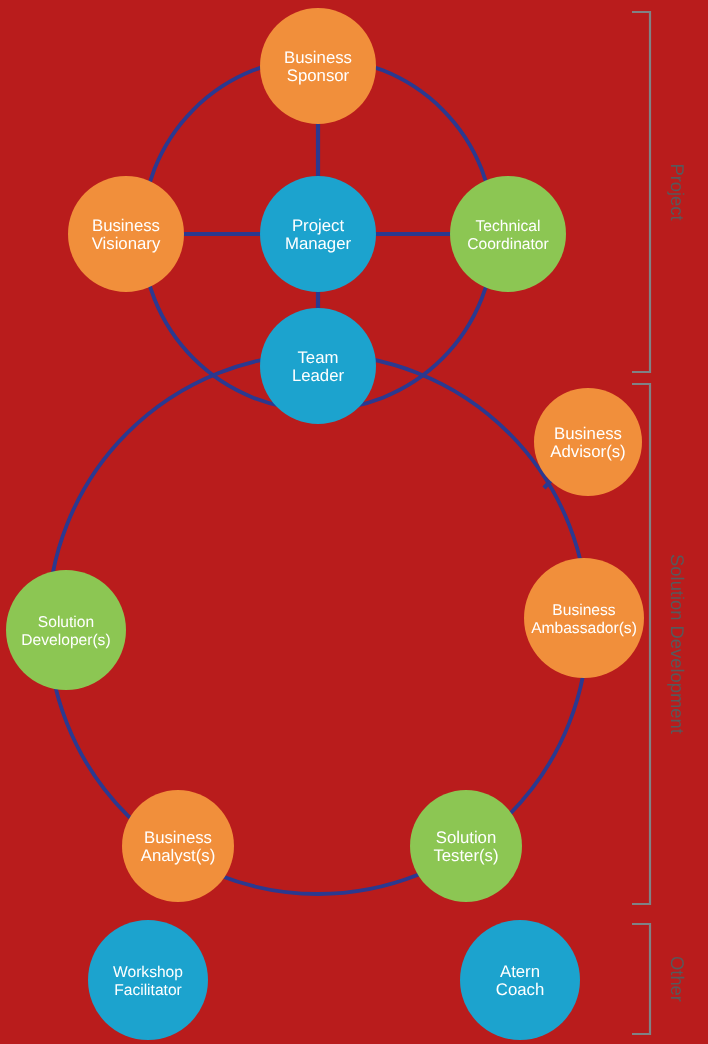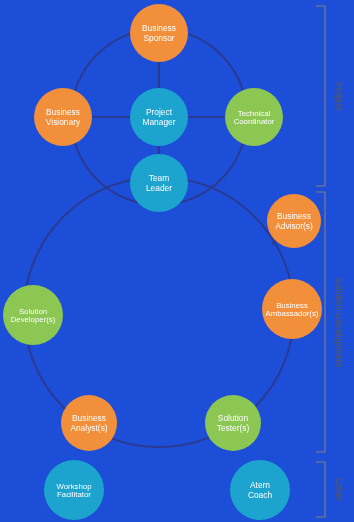--- a/index.html
+++ b/index.html
@@ -8,21 +8,21 @@
     padding: 0;
     background: #ffffff;
   }
   body {
     font-family: "Liberation Sans", sans-serif;
   }
   #diagram-root {
     position: relative;
     width: 354px;
     height: 522px;
-    background: #1d4ed8;
+    background: #b91c1c;
     overflow: hidden;
   }
   #diagram-svg {
     position: absolute;
     left: 0;
     top: 0;
     width: 354px;
     height: 522px;
   }
   .node-label {

